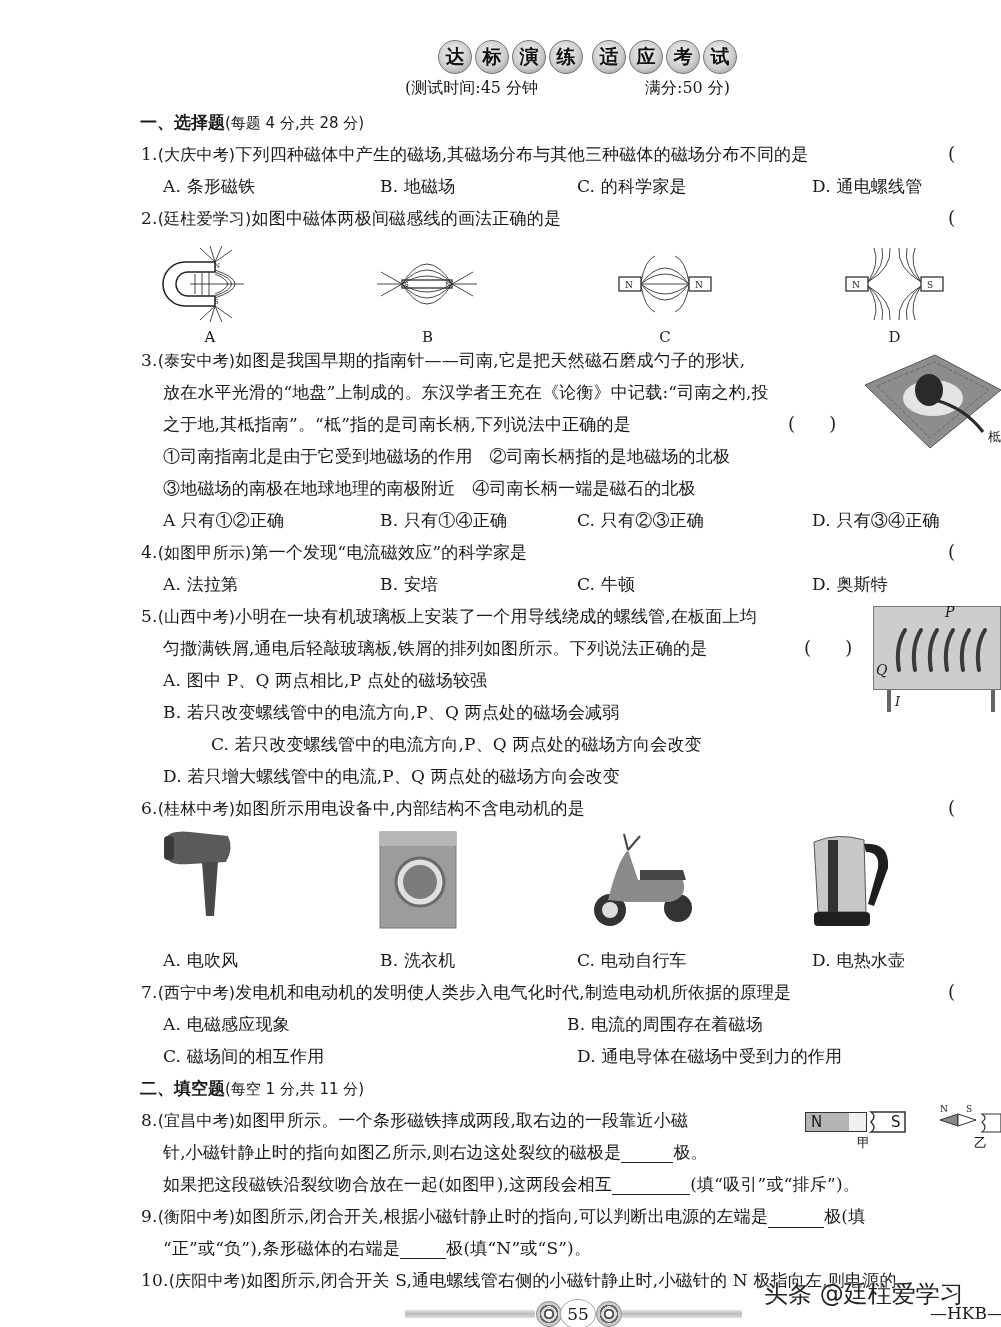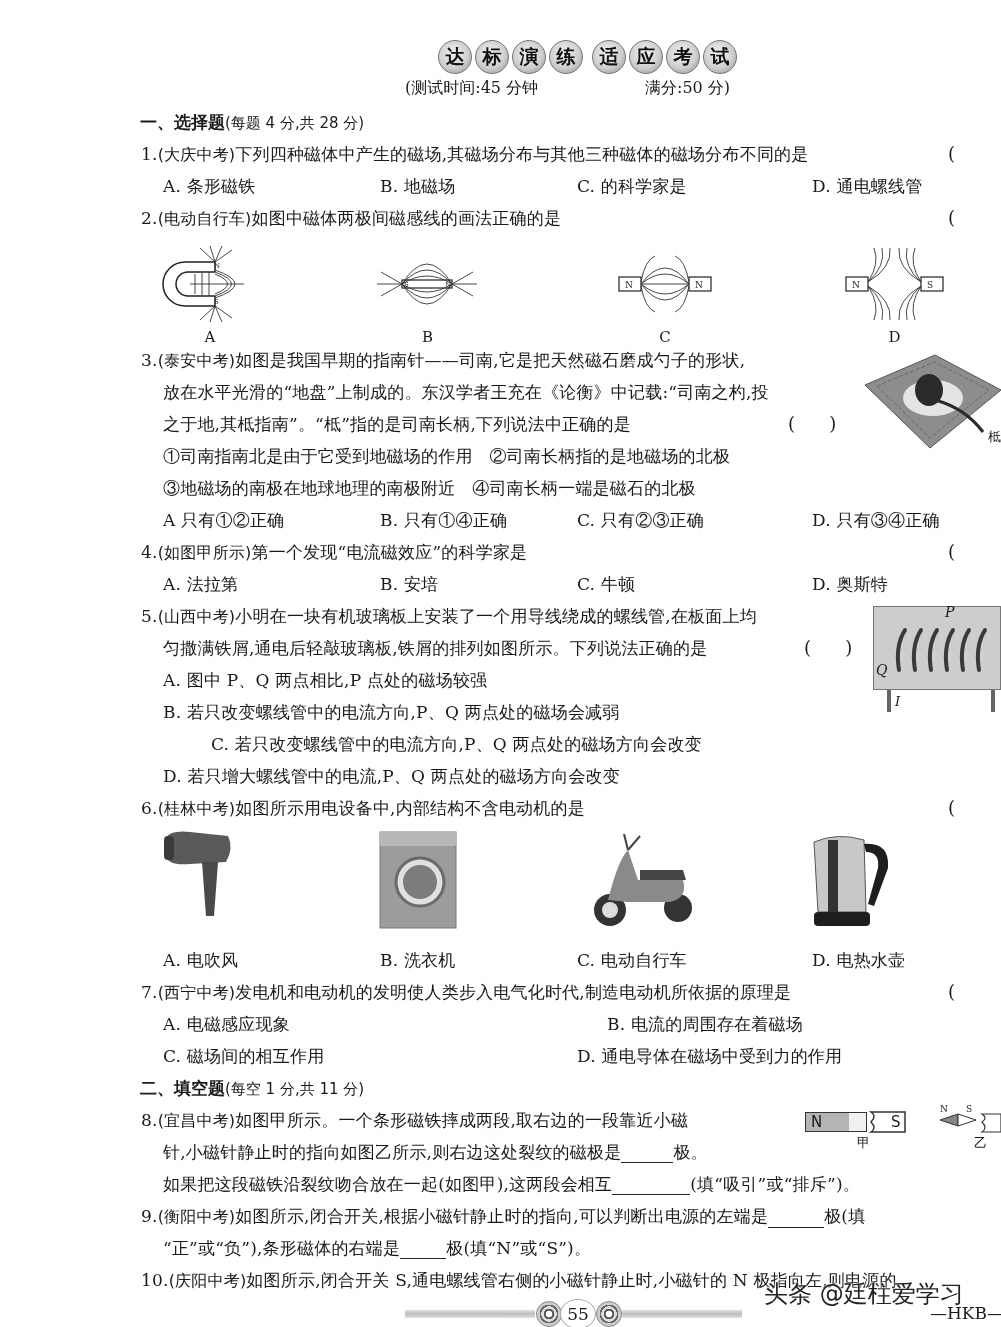--- a/index.html
+++ b/index.html
@@ -54,21 +54,21 @@
 <div class="abs txt" style="left:141px; top:143px;">
   <span>1.</span><span class="src">(大庆中考)</span><span>下列四种磁体中产生的磁场,其磁场分布与其他三种磁体的磁场分布不同的是</span>
 </div>
 <div class="abs paren" style="left:948px; top:143px;">(</div>
 <div class="abs txt" style="left:163px; top:175px;">A. 条形磁铁</div>
 <div class="abs txt" style="left:380px; top:175px;">B. 地磁场</div>
 <div class="abs txt" style="left:577px; top:175px;">C. 的科学家是</div>
 <div class="abs txt" style="left:812px; top:175px;">D. 通电螺线管</div>
 
 <div class="abs txt" style="left:141px; top:207px;">
-  <span>2.</span><span class="src">(电动自行车)</span><span>如图中磁体两极间磁感线的画法正确的是</span>
+  <span>2.</span><span class="src">(廷柱爱学习)</span><span>如图中磁体两极间磁感线的画法正确的是</span>
 </div>
 <div class="abs paren" style="left:948px; top:207px;">(</div>
 
 <div class="abs" style="left:160px; top:244px; width:100px; height:95px;">
   <svg width="100" height="80" viewBox="0 0 100 80">
     <path d="M55 18 H25 A22 22 0 0 0 25 62 H55" fill="none" stroke="#222" stroke-width="1.5"></path>
     <path d="M55 28 H28 A12 12 0 0 0 28 52 H55" fill="none" stroke="#222" stroke-width="1.5"></path>
     <line x1="55" y1="18" x2="55" y2="28" stroke="#222" stroke-width="1.5"></line>
     <line x1="55" y1="52" x2="55" y2="62" stroke="#222" stroke-width="1.5"></line>
     <g fill="none" stroke="#333" stroke-width="0.9">
@@ -261,21 +261,21 @@
 <div class="abs txt" style="left:163px; top:949px;">A. 电吹风</div>
 <div class="abs txt" style="left:380px; top:949px;">B. 洗衣机</div>
 <div class="abs txt" style="left:577px; top:949px;">C. 电动自行车</div>
 <div class="abs txt" style="left:812px; top:949px;">D. 电热水壶</div>
 
 <div class="abs txt" style="left:141px; top:981px;">
   <span>7.</span><span class="src">(西宁中考)</span><span>发电机和电动机的发明使人类步入电气化时代,制造电动机所依据的原理是</span>
 </div>
 <div class="abs paren" style="left:948px; top:981px;">(</div>
 <div class="abs txt" style="left:163px; top:1013px;">A. 电磁感应现象</div>
-<div class="abs txt" style="left:607px; top:1013px;">B. 电流的周围存在着磁场</div>
+<div class="abs txt" style="left:567px; top:1013px;">B. 电流的周围存在着磁场</div>
 <div class="abs txt" style="left:163px; top:1045px;">C. 磁场间的相互作用</div>
 <div class="abs txt" style="left:577px; top:1045px;">D. 通电导体在磁场中受到力的作用</div>
 
 <div class="abs sec" style="left:140px; top:1077px;">
   <span>二、填空题</span><span class="sub">(每空 1 分,共 11 分)</span>
 </div>
 
 <div class="abs txt" style="left:141px; top:1109px;">
   <span>8.</span><span class="src">(宜昌中考)</span><span>如图甲所示。一个条形磁铁摔成两段,取右边的一段靠近小磁</span>
 </div>

